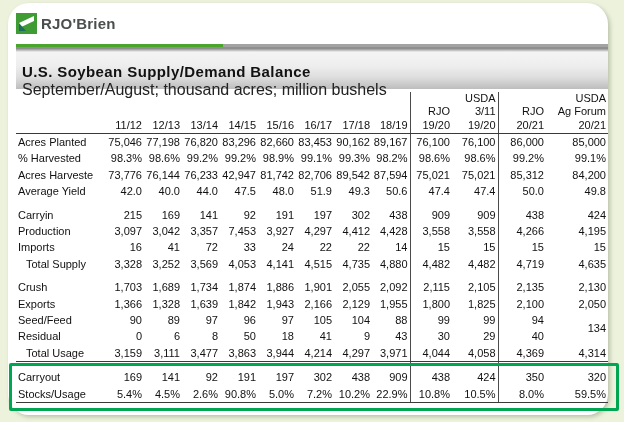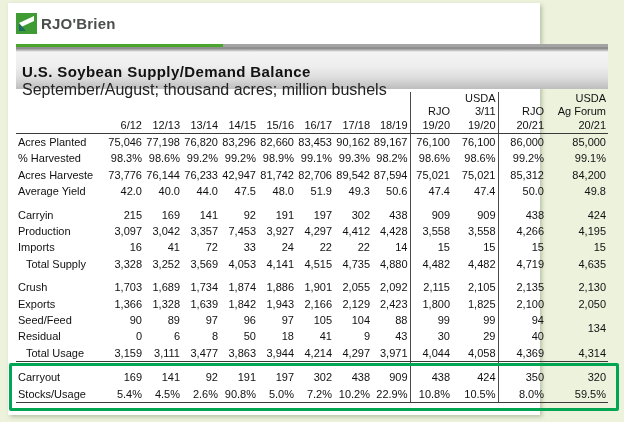--- a/index.html
+++ b/index.html
@@ -3,22 +3,22 @@
 <meta charset="utf-8">
 <style>
   html,body{margin:0;padding:0;}
   body{
     width:624px;height:422px;overflow:hidden;position:relative;
     background:#edf2dd;
     font-family:"Liberation Sans", sans-serif;
     -webkit-font-smoothing:antialiased;
   }
   .slide{
-    position:absolute;left:8px;top:3px;width:532px;height:412px;
-    background:#ffffff;box-shadow:2px 2px 4px rgba(90,110,70,.35);
+    position:absolute;left:8px;top:3px;width:600px;height:412px;
+    background:#ffffff;box-shadow:2px 2px 4px rgba(90,110,70,.35);border-radius:21px;
   }
   
   .logo{position:absolute;left:8px;top:7px;height:26px;display:flex;align-items:center;gap:4px;}
   .logo-text{font-size:15px;font-weight:600;color:#4a4f4c;letter-spacing:.2px;}
   
   .rule{position:absolute;left:8px;top:41px;width:592px;height:3px;
     background:linear-gradient(to right,#4aa52c 0,#4aa52c 207px,#a3a3a3 207px,#a3a3a3 100%);}
   
   .titlebar{
     position:absolute;left:8px;top:44px;width:592px;height:42px;
@@ -116,21 +116,21 @@
             <th class=""></th>
             <th class=""></th>
             <th class=""></th>
             <th class=" div-b">RJO</th>
             <th class="">3/11</th>
             <th class=" div-c">RJO</th>
             <th class="">Ag Forum</th>
           </tr>
           <tr class="hdr3">
             <th class="lbl"></th>
-            <th class="">6/12</th>
+            <th class="">11/12</th>
             <th class="">12/13</th>
             <th class="">13/14</th>
             <th class="">14/15</th>
             <th class="">15/16</th>
             <th class="">16/17</th>
             <th class="">17/18</th>
             <th class="">18/19</th>
             <th class=" div-b">19/20</th>
             <th class="">19/20</th>
             <th class=" div-c">20/21</th>
@@ -305,21 +305,21 @@
           </tr>
           <tr>
             <td class="lbl">Exports</td>
             <td class="">1,366</td>
             <td class="">1,328</td>
             <td class="">1,639</td>
             <td class="">1,842</td>
             <td class="">1,943</td>
             <td class="">2,166</td>
             <td class="">2,129</td>
-            <td class="">2,423</td>
+            <td class="">1,955</td>
             <td class="div-b">1,800</td>
             <td class="">1,825</td>
             <td class="div-c">2,100</td>
             <td class="">2,050</td>
           </tr>
           <tr>
             <td class="lbl">Seed/Feed</td>
             <td class="">90</td>
             <td class="">89</td>
             <td class="">97</td>

